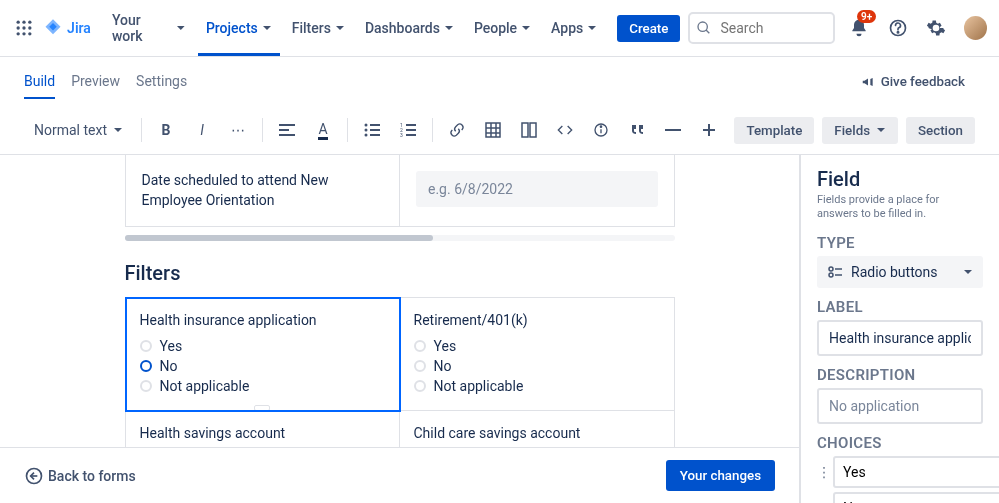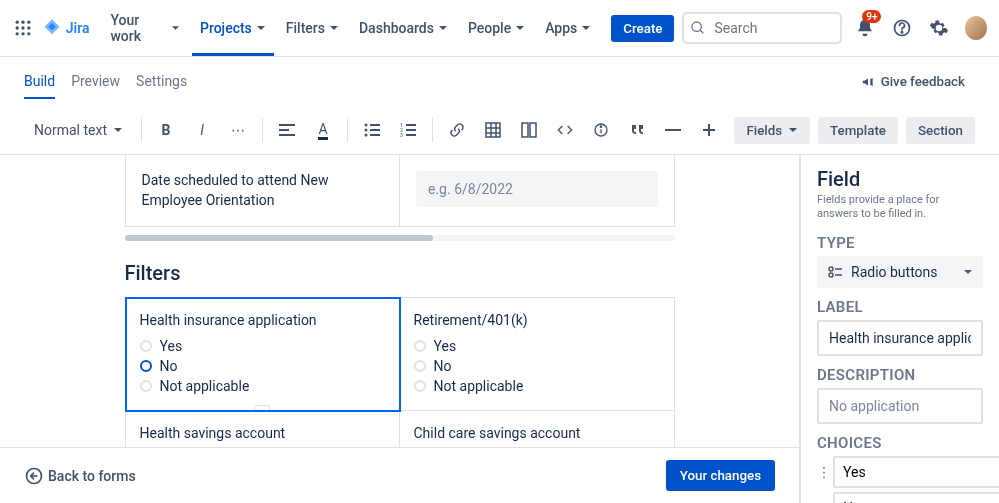--- a/index.html
+++ b/index.html
@@ -8,21 +8,21 @@
 .app-switcher { width: 24px; height: 24px; display: flex; align-items: center; justify-content: center; cursor: pointer; border-radius: 3px; margin-right: 4px; }
 .logo { display: flex; align-items: center; gap: 4px; margin-right: 9px; color: #2684FF; font-weight: 600; }
 .logo svg { width: 20px; height: 20px; }
 .nav-item { padding: 4px 8px; color: #42526E; font-weight: 500; cursor: pointer; border-radius: 3px; display: flex; align-items: center; gap: 4px; }
 .nav-item.active { color: #0052CC; position: relative; }
 .nav-item.active::after { content: ""; position: absolute; bottom: -16px; left: 0; right: 0; height: 3px; background: #0052CC; }
 .nav-chevron { width: 10px; height: 10px; }
 .create-btn { background: #0052CC; color: #fff; border: none; padding: 6px 12px; border-radius: 3px; font-weight: 500; cursor: pointer; margin-left: 8px; }
 .spacer { flex: 1; }
 .search-box { position: relative; }
-.search-box input { width: 160px; padding: 6px 8px 6px 30px; border: 2px solid #DFE1E6; border-radius: 5px; background: #fff; font-size: 14px; }
+.search-box input { width: 147px; padding: 6px 8px 6px 30px; border: 2px solid #DFE1E6; border-radius: 5px; background: #fff; font-size: 14px; }
 .search-box svg { position: absolute; left: 8px; top: 50%; transform: translateY(-50%); width: 16px; height: 16px; color: #6B778C; }
 .top-icon { width: 32px; height: 32px; display: flex; align-items: center; justify-content: center; cursor: pointer; border-radius: 50%; color: #42526E; margin-left: 4px; position: relative; }
 .badge { position: absolute; top: -2px; right: -2px; background: #DE350B; color: #fff; font-size: 10px; padding: 1px 4px; border-radius: 8px; font-weight: 600; }
 .avatar { width: 24px; height: 24px; border-radius: 50%; background: linear-gradient(135deg, #e8c4a0, #a0734a); margin-left: 8px; }
 .divider-h { height: 1px; background: #DFE1E6; }
 .subheader { display: flex; align-items: center; padding: 8px 24px; }
 .tabs { display: flex; gap: 16px; }
 .tab { padding: 8px 0; color: #6B778C; font-weight: 400; cursor: pointer; }
 .tab.active { color: #0052CC; border-bottom: 2px solid #0052CC; margin-bottom: -1px; }
 .feedback-btn { background: #fff; border: none; padding: 6px 10px; border-radius: 3px; cursor: pointer; display: flex; align-items: center; gap: 6px; color: #42526E; font-weight: 500; }
@@ -265,27 +265,27 @@
         <rect y="7" width="16" height="2"></rect>
       </svg>
     </div>
   <div class="tb-btn">
       <svg width="16" height="16" viewBox="0 0 16 16" fill="#42526E">
         <rect x="7" y="2" width="2" height="12"></rect>
         <rect x="2" y="7" width="12" height="2"></rect>
       </svg>
     </div>
   <div class="right-buttons">
+    <button class="sec-btn">Template</button>
     <button class="sec-btn">
         <span>Fields</span>
         <svg width="10" height="10" viewBox="0 0 10 10" fill="#42526E">
           <path d="M1 3 L5 7 L9 3 Z"></path>
         </svg>
       </button>
-    <button class="sec-btn">Template</button>
     <button class="sec-btn">Section</button>
   </div>
 </div>
 
 <div class="main-area">
   <div class="canvas">
     <div class="date-group">
       <div class="date-left">Date scheduled to attend New Employee Orientation</div>
       <div class="date-right">
         <div class="date-input">e.g. 6/8/2022</div>

